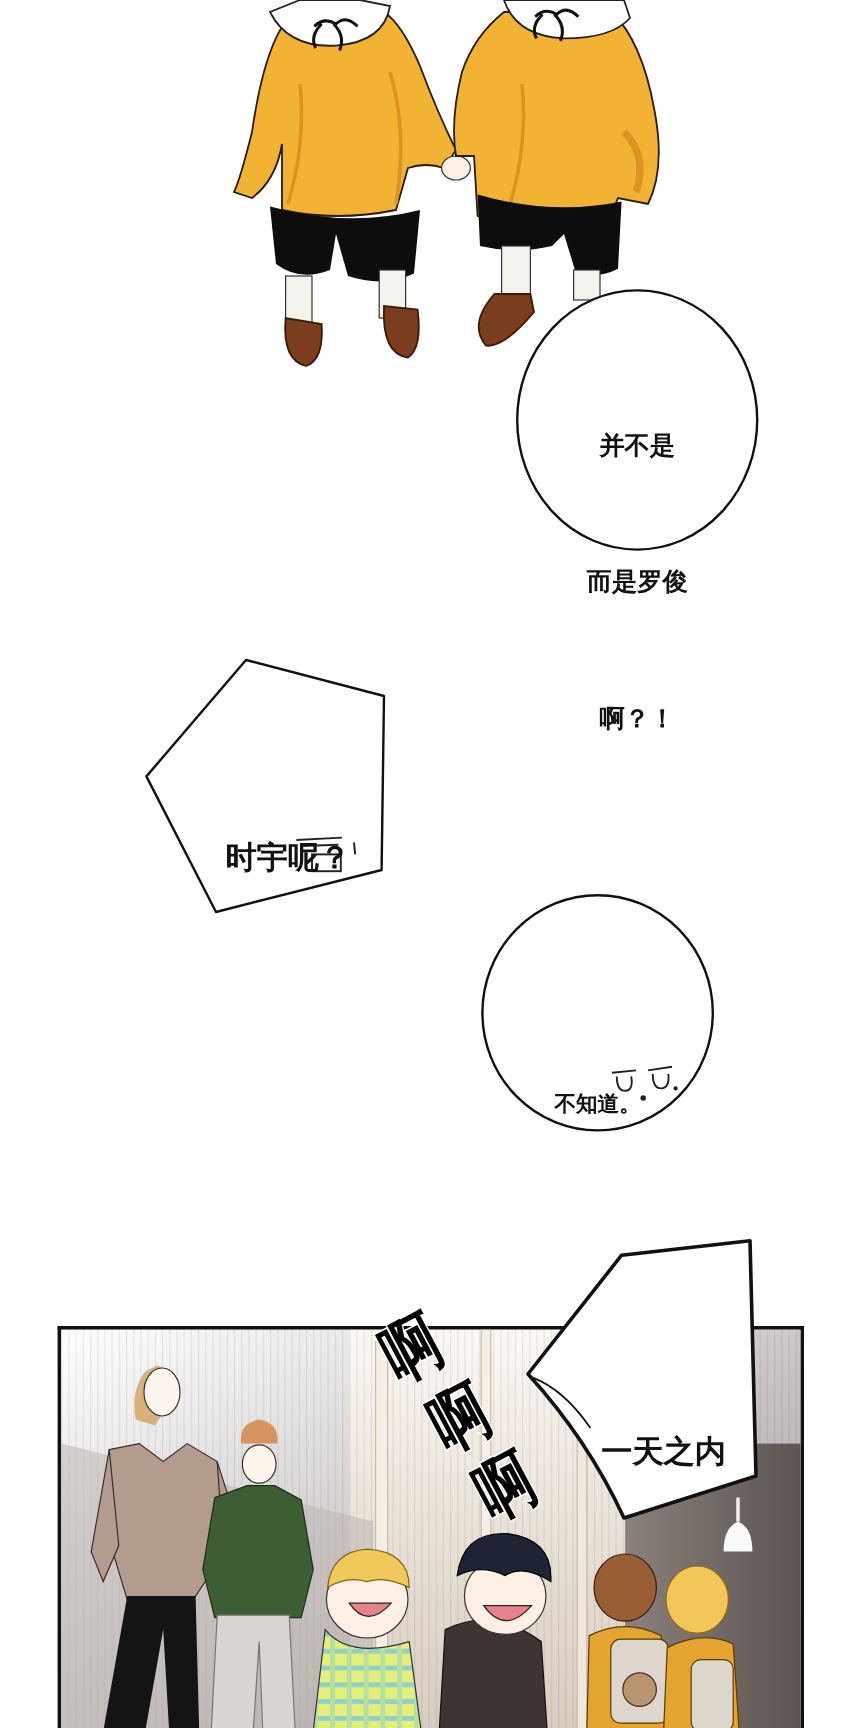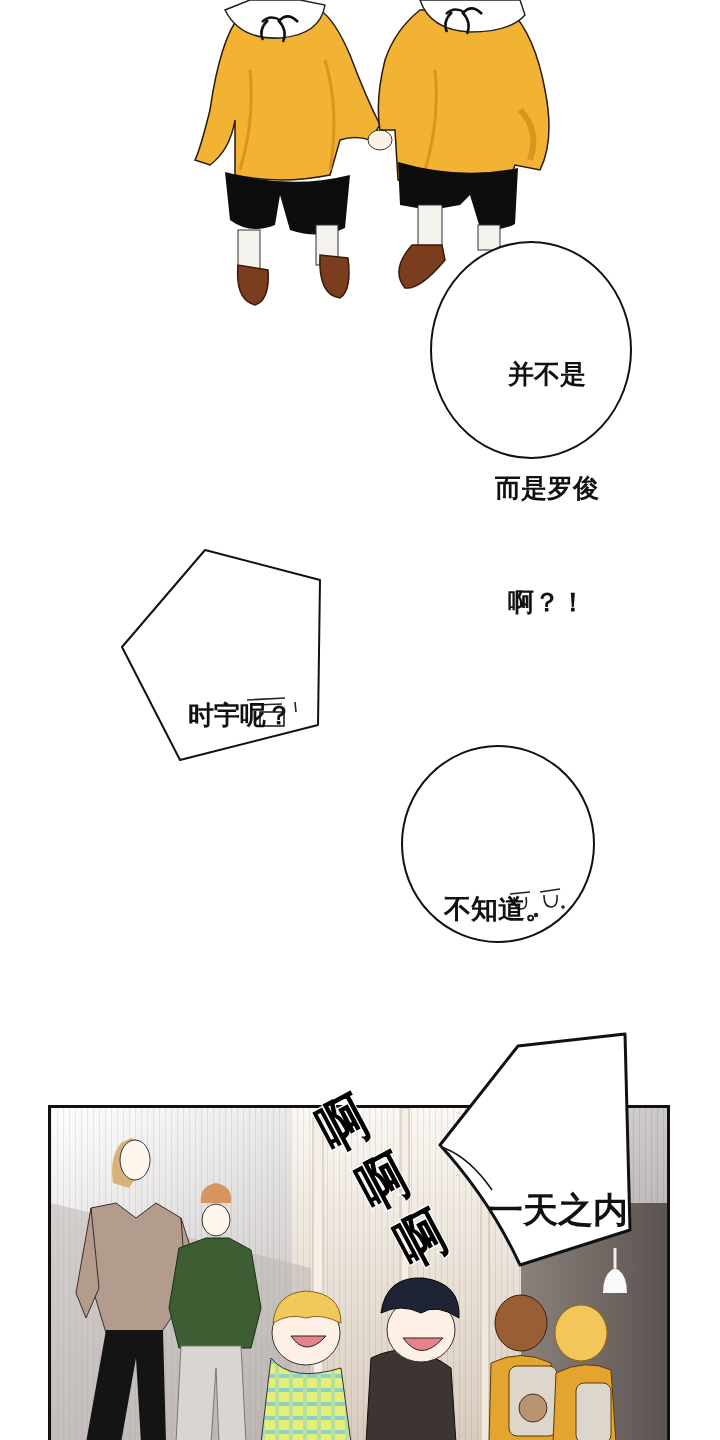--- a/index.html
+++ b/index.html
@@ -42,21 +42,21 @@
       <rect x="298" y="225" width="22" height="25" fill="#f4f2ec" stroke="#333" stroke-width="1"></rect>
       <path d="M232 245 Q210 270 225 288 Q240 290 265 260 L262 245 Z" fill="#7a3e1e" stroke="#3a1a08" stroke-width="1.5"></path>
     </g>
   </svg>
 </div>
 
 <div class="abs" style="left:428px; top:238px; width:206px; height:224px;">
   <svg width="206" height="224" viewBox="0 0 206 224">
     <ellipse cx="103" cy="112" rx="100" ry="108" fill="#fff" stroke="#111" stroke-width="2"></ellipse>
   </svg>
-  <div class="bubble-text" style="left:16px; top:41px; width:206px; font-size:26px; line-height:38px;">
+  <div class="bubble-text" style="left:0; top:41px; width:206px; font-size:21px; line-height:38px;font-family:Liberation Mono, monospace;">
     <div>并不是</div>
     <div>而是罗俊</div>
     <div>啊？！</div>
   </div>
 </div>
 
 <div class="abs" style="left:110px; top:540px; width:240px; height:230px;">
   <svg width="240" height="230" viewBox="0 0 240 230">
     <path d="M95 10 L210 40 L208 185 L70 220 L12 107 Z" fill="#fff" stroke="#111" stroke-width="2" stroke-linejoin="round"></path>
     <g stroke="#222" stroke-width="1.6" fill="none">
@@ -76,21 +76,21 @@
     <ellipse cx="100" cy="102" rx="96" ry="98" fill="#fff" stroke="#111" stroke-width="2"></ellipse>
     <g stroke="#222" stroke-width="1.6" fill="none">
       <path d="M112 152 l20 -2"></path>
       <path d="M116 155 q0 12 7 12 q7 0 5 -12"></path>
       <path d="M142 150 l20 -3"></path>
       <path d="M146 153 q0 12 7 12 q7 0 6 -12"></path>
       <circle cx="138" cy="173" r="1.5" fill="#222"></circle>
       <circle cx="165" cy="165" r="1" fill="#222"></circle>
     </g>
   </svg>
-  <div class="bubble-text" style="left:0; top:72px; width:200px; font-size:27px;">
+  <div class="bubble-text" style="left:0; top:84px; width:200px; font-size:18px;">
     <div>不知道。</div>
   </div>
 </div>
 
 <div class="abs" style="left:48px; top:1105px; width:622px; height:335px; overflow:hidden; border:3px solid #111; border-bottom:none; box-sizing:border-box;">
   <svg width="622" height="335" viewBox="0 0 622 335">
     <defs>
       <linearGradient id="bgL" x1="0" y1="0" x2="1" y2="1">
         <stop offset="0" stop-color="#ffffff"></stop>
         <stop offset="1" stop-color="#9a9290"></stop>
@@ -178,16 +178,16 @@
   <span class="sfx" style="left:20px; top:10px; transform:rotate(-28deg) scaleY(1.25);">啊</span>
   <span class="sfx" style="left:60px; top:68px; transform:rotate(-28deg) scaleY(1.25);">啊</span>
   <span class="sfx" style="left:98px; top:125px; transform:rotate(-28deg) scaleY(1.25);">啊</span>
 </div>
 
 <div class="abs" style="left:430px; top:1030px; width:210px; height:240px;">
   <svg width="210" height="240" viewBox="0 0 210 240">
     <path d="M88 16 L195 4 L200 200 L90 235 Q60 170 10 115 Z" fill="#fff" stroke="#111" stroke-width="3" stroke-linejoin="round"></path>
     <path d="M14 118 Q40 128 62 160" stroke="#111" stroke-width="1.5" fill="none"></path>
   </svg>
-  <div class="bubble-text" style="left:58px; top:90px; width:130px; text-align:center; font-size:35px; line-height:36px;">
+  <div class="bubble-text" style="left:58px; top:90px; width:130px; text-align:center; font-size:26px; line-height:36px;">
     <div>一天之内</div>
   </div>
 </div>
 
 </body></html>

